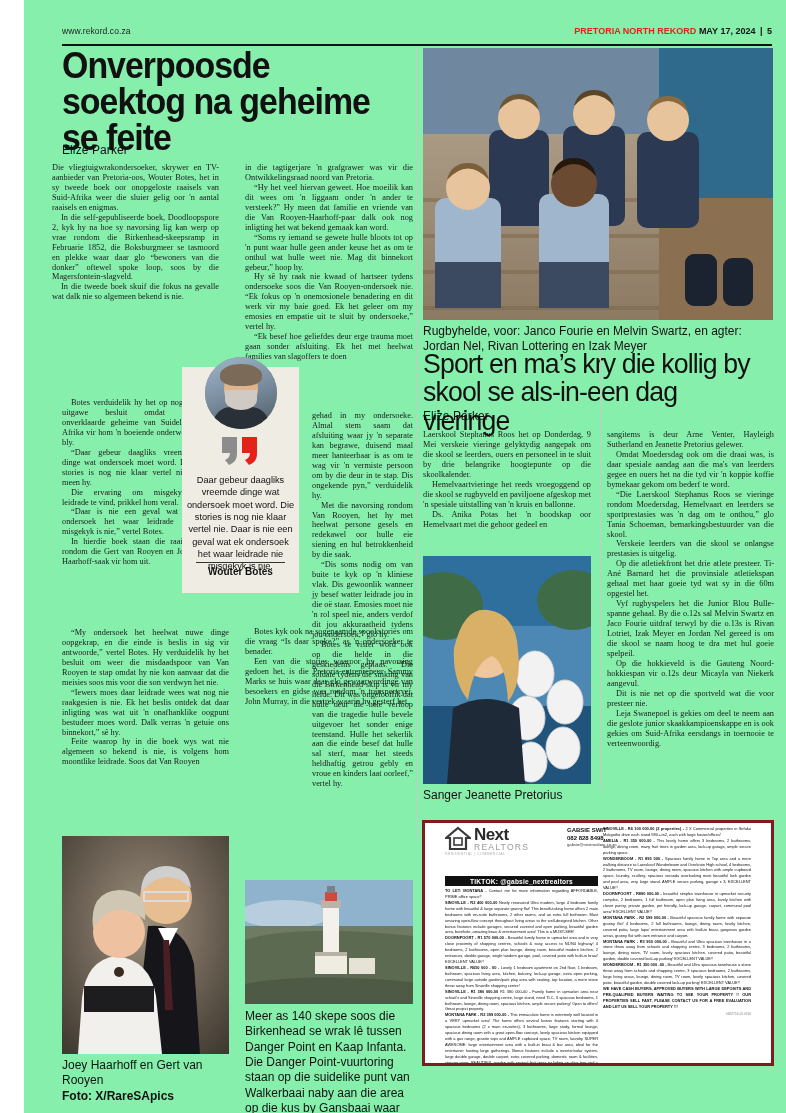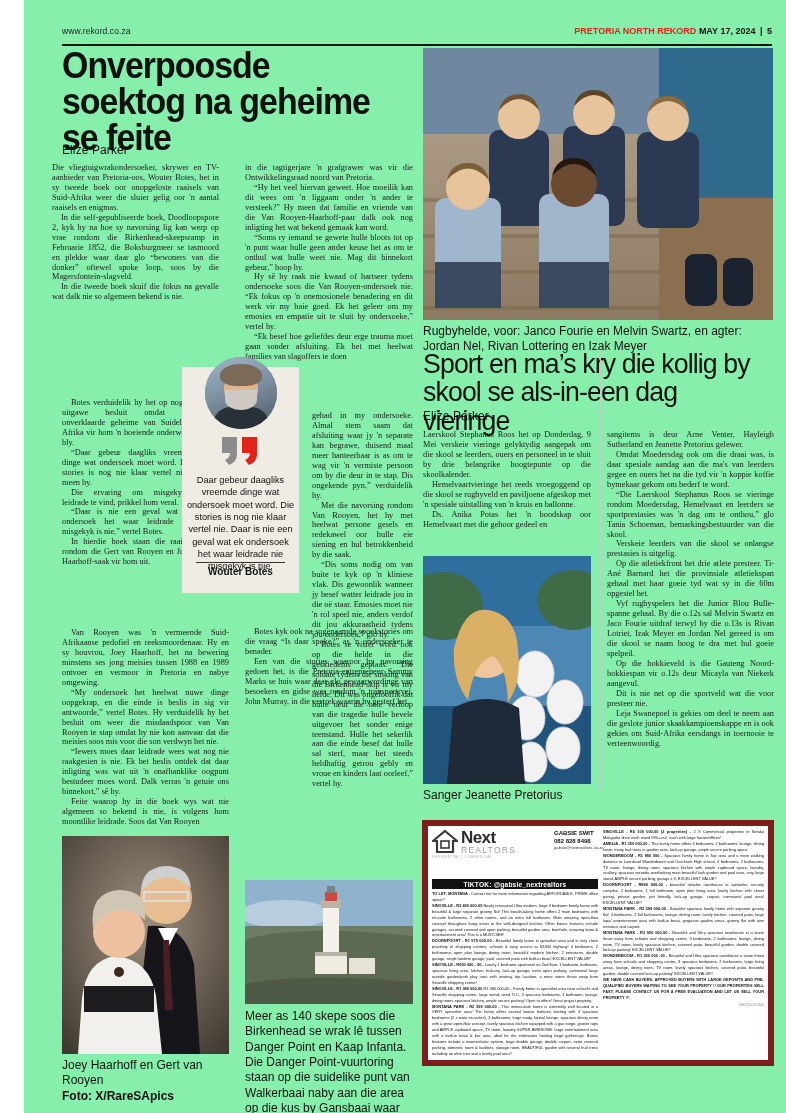--- a/index.html
+++ b/index.html
@@ -121,21 +121,21 @@
 
   
   .photo-light {
     position:absolute; left:221px; top:880px; width:168px; height:124px; overflow:hidden; background:#6d8fa6;
   }
   .cap-light { position:absolute; left:221px; top:1009px; width:168px; }
 
   
   .classifieds {
     position:absolute; left:398px; top:820px; width:352px; height:246px;
-    border:6px solid #7f1d1d; background:#fff; padding:3px 4px; overflow:hidden;
+    border:3px solid #7f1d1d; background:#fff; padding:3px 20px; overflow:hidden;
   }
   .class-cols { display:flex; gap:5px; height:100%; }
   .class-col { width:50%; }
   .ad-head { display:flex; align-items:flex-start; gap:4px; height:50px; }
   .logo-next { flex:0 0 118px; }
   .logo-next .nm {
     font-family:"Liberation Sans", sans-serif; font-weight:bold; font-size:17px;
     color:#2b2b2b; letter-spacing:-0.6px; line-height:1;
   }
   .logo-next .sub {
@@ -189,21 +189,20 @@
     <p>In die tweede boek skuif die fokus na gevalle wat dalk nie so algemeen bekend is nie.</p>
   </div>
   <div class="col c1b">
     <p>Botes verduidelik hy het op nog 'n uitgawe besluit omdat die onverklaarde geheime van Suidelike Afrika vir hom 'n boeiende onderwerp bly.</p>
     <p>“Daar gebeur daagliks vreemde dinge wat ondersoek moet word. Die stories is nog nie klaar vertel nie,” meen hy.</p>
     <p>Die ervaring om misgekykte leidrade te vind, prikkel hom veral.</p>
     <p>“Daar is nie een geval wat ek ondersoek het waar leidrade nie misgekyk is nie,” vertel Botes.</p>
     <p>In hierdie boek staan die raaisel rondom die Gert van Rooyen en Joey Haarhoff-saak vir hom uit.</p>
   </div>
   <div class="col c1c">
-    <p>Van Rooyen was 'n vermeende Suid-Afrikaanse pedofiel en reeksmoordenaar. Hy en sy houvrou, Joey Haarhoff, het na bewering minstens ses jong meisies tussen 1988 en 1989 ontvoer en vermoor in Pretoria en nabye omgewing.</p>
     <p>“My ondersoek het heelwat nuwe dinge oopgekrap, en die einde is beslis in sig vir antwoorde,” vertel Botes. Hy verduidelik hy het besluit om weer die misdaadspoor van Van Rooyen te stap omdat hy nie kon aanvaar dat die meisies soos mis voor die son verdwyn het nie.</p>
     <p>“Iewers moes daar leidrade wees wat nog nie raakgesien is nie. Ek het beslis ontdek dat daar inligting was wat uit 'n onafhanklike oogpunt bestudeer moes word. Dalk verras 'n getuie ons binnekort,” sê hy.</p>
     <p>Feite waarop hy in die boek wys wat nie algemeen so bekend is nie, is volgens hom moontlike leidrade. Soos dat Van Rooyen</p>
   </div>
 
   <div class="col c2">
     <p class="noindent">in die tagtigerjare 'n grafgrawer was vir die Ontwikkelingsraad noord van Pretoria.</p>
     <p>“Hy het veel hiervan geweet. Hoe moeilik kan dit wees om 'n liggaam onder 'n ander te versteek?”  Hy meen dat familie en vriende van die Van Rooyen-Haarhoff-paar dalk ook nog inligting het wat bekend gemaak kan word.</p>
     <p>“Soms ry iemand se gewete hulle bloots tot op 'n punt waar hulle geen ander keuse het as om te onthul wat hulle weet nie. Mag dit binnekort gebeur,” hoop hy.</p>
     <p>Hy sê hy raak nie kwaad of hartseer tydens ondersoeke soos die Van Rooyen-ondersoek nie. “Ek fokus op 'n onemosionele benadering en dit werk vir my baie goed. Ek het geleer om my emosies en empatie uit te sluit by ondersoeke,” vertel hy.</p>

